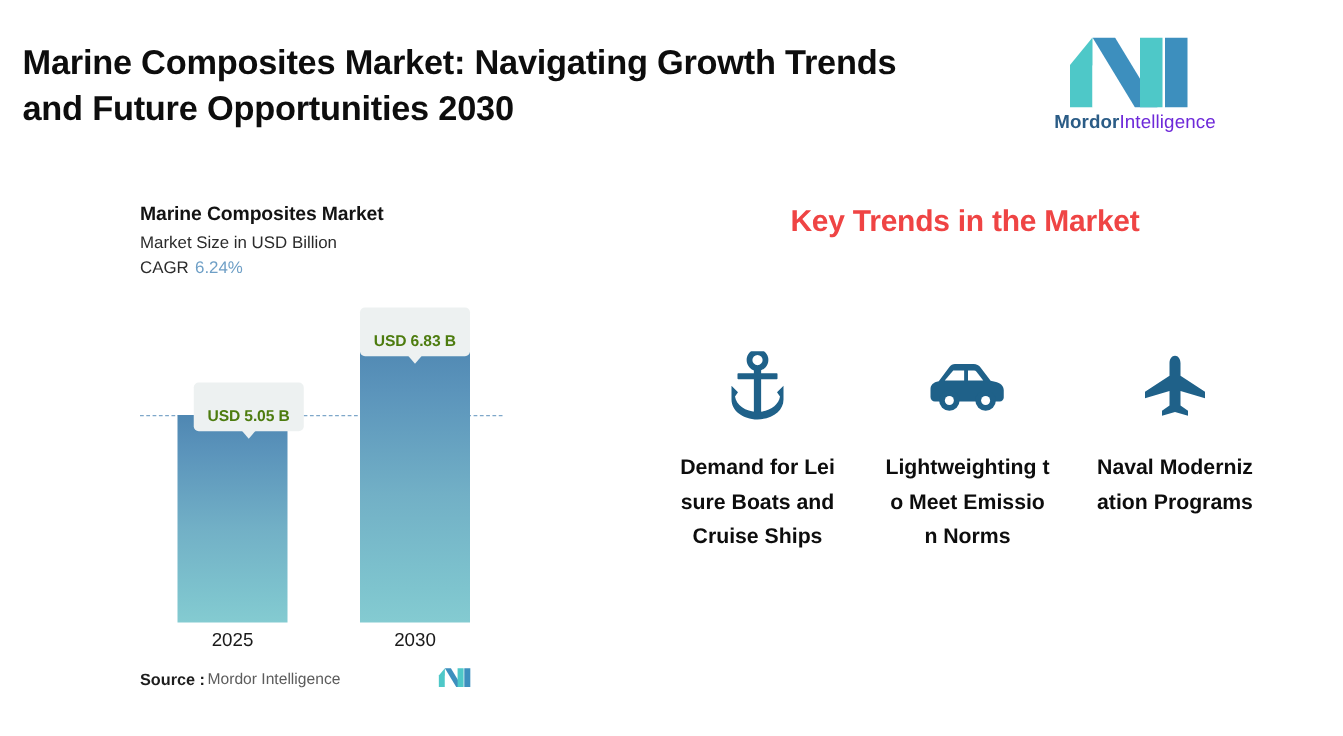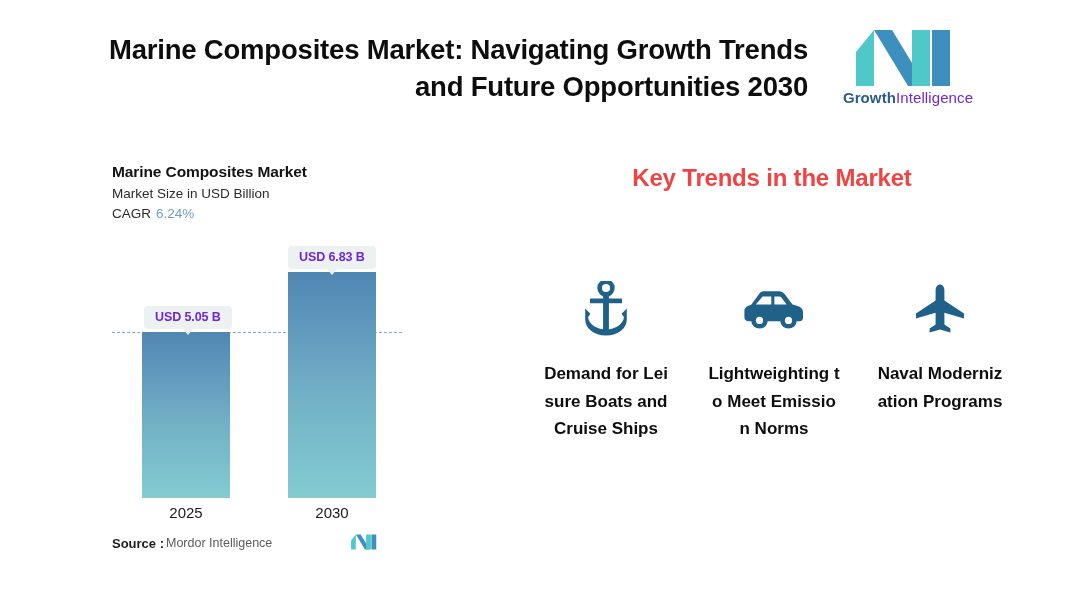--- a/index.html
+++ b/index.html
@@ -21,21 +21,20 @@
     position: absolute;
     left: 18px;
     top: 32px;
     width: 790px;
     font-size: 27.5px;
     font-weight: bold;
     line-height: 1.33;
     letter-spacing: -0.2px;
     color: #0d0d0d;
     white-space: pre-line;
-    text-align: right;
   }
 
   #brand-logo {
     position: absolute;
     left: 838px;
     top: 30px;
     width: 140px;
     height: 80px;
   }
   #brand-logo .logo-mark {
@@ -118,40 +117,40 @@
     width: 88px;
     background: linear-gradient(180deg, #4f87b2 0%, #5b94bb 18%, #72b0c6 55%, #7ec4ce 88%, #84cbd1 100%);
   }
   #bar-2025 { left: 142px; top: 192px; height: 166px; }
   #bar-2030 { left: 288px; top: 132px; height: 226px; }
 
   .bar-callout {
     position: absolute;
     background: #edf1f1;
     border-radius: 4px;
-    padding: 4px 11px 5px 11px;
+    padding: 20px 11px 5px 11px;
     font-size: 12.5px;
     font-weight: bold;
-    color: #6d28d9;
+    color: #4d7c0f;
     white-space: nowrap;
     letter-spacing: -0.1px;
   }
   .bar-callout::after {
     content: "";
     position: absolute;
     left: 50%;
     bottom: -6px;
     margin-left: -6px;
     width: 0;
     height: 0;
     border-left: 6px solid transparent;
     border-right: 6px solid transparent;
     border-top: 7px solid #edf1f1;
   }
-  #callout-2025 { left: 144px; top: 166px; }
+  #callout-2025 { left: 155px; top: 166px; }
   #callout-2030 { left: 288px; top: 106px; }
 
   .x-label {
     position: absolute;
     top: 364px;
     width: 88px;
     text-align: center;
     font-size: 15px;
     color: #1a1a1a;
   }
@@ -239,21 +238,21 @@
 
 <div id="brand-logo">
   <svg class="logo-mark" width="112" height="56" viewBox="0 0 112 56" xmlns="http://www.w3.org/2000/svg">
     <polygon points="4,22 22,0 22,56 4,56" fill="#4ec8c8"></polygon>
     <polygon points="22,0 40,0 74,56 56,56" fill="#3d8fbe"></polygon>
     <polygon points="60,0 78,0 78,56 60,56" fill="#4ec8c8"></polygon>
     <polygon points="80,0 98,0 98,56 80,56" fill="#3d8fbe"></polygon>
     <polygon points="22,22 44,56 22,56" fill="#ffffff"></polygon>
   </svg>
   <div class="logo-wordmark">
-    <span class="logo-word-1">Growth</span><span class="logo-word-2">Intelligence</span>
+    <span class="logo-word-1">Mordor</span><span class="logo-word-2">Intelligence</span>
   </div>
 </div>
 
 <div id="chart-panel">
 
   <div id="chart-heading">Marine Composites Market</div>
   <div id="chart-subtitle">Market Size in USD Billion</div>
   <div id="chart-cagr">
     <span>CAGR</span><span class="cagr-value">6.24%</span>
   </div>

